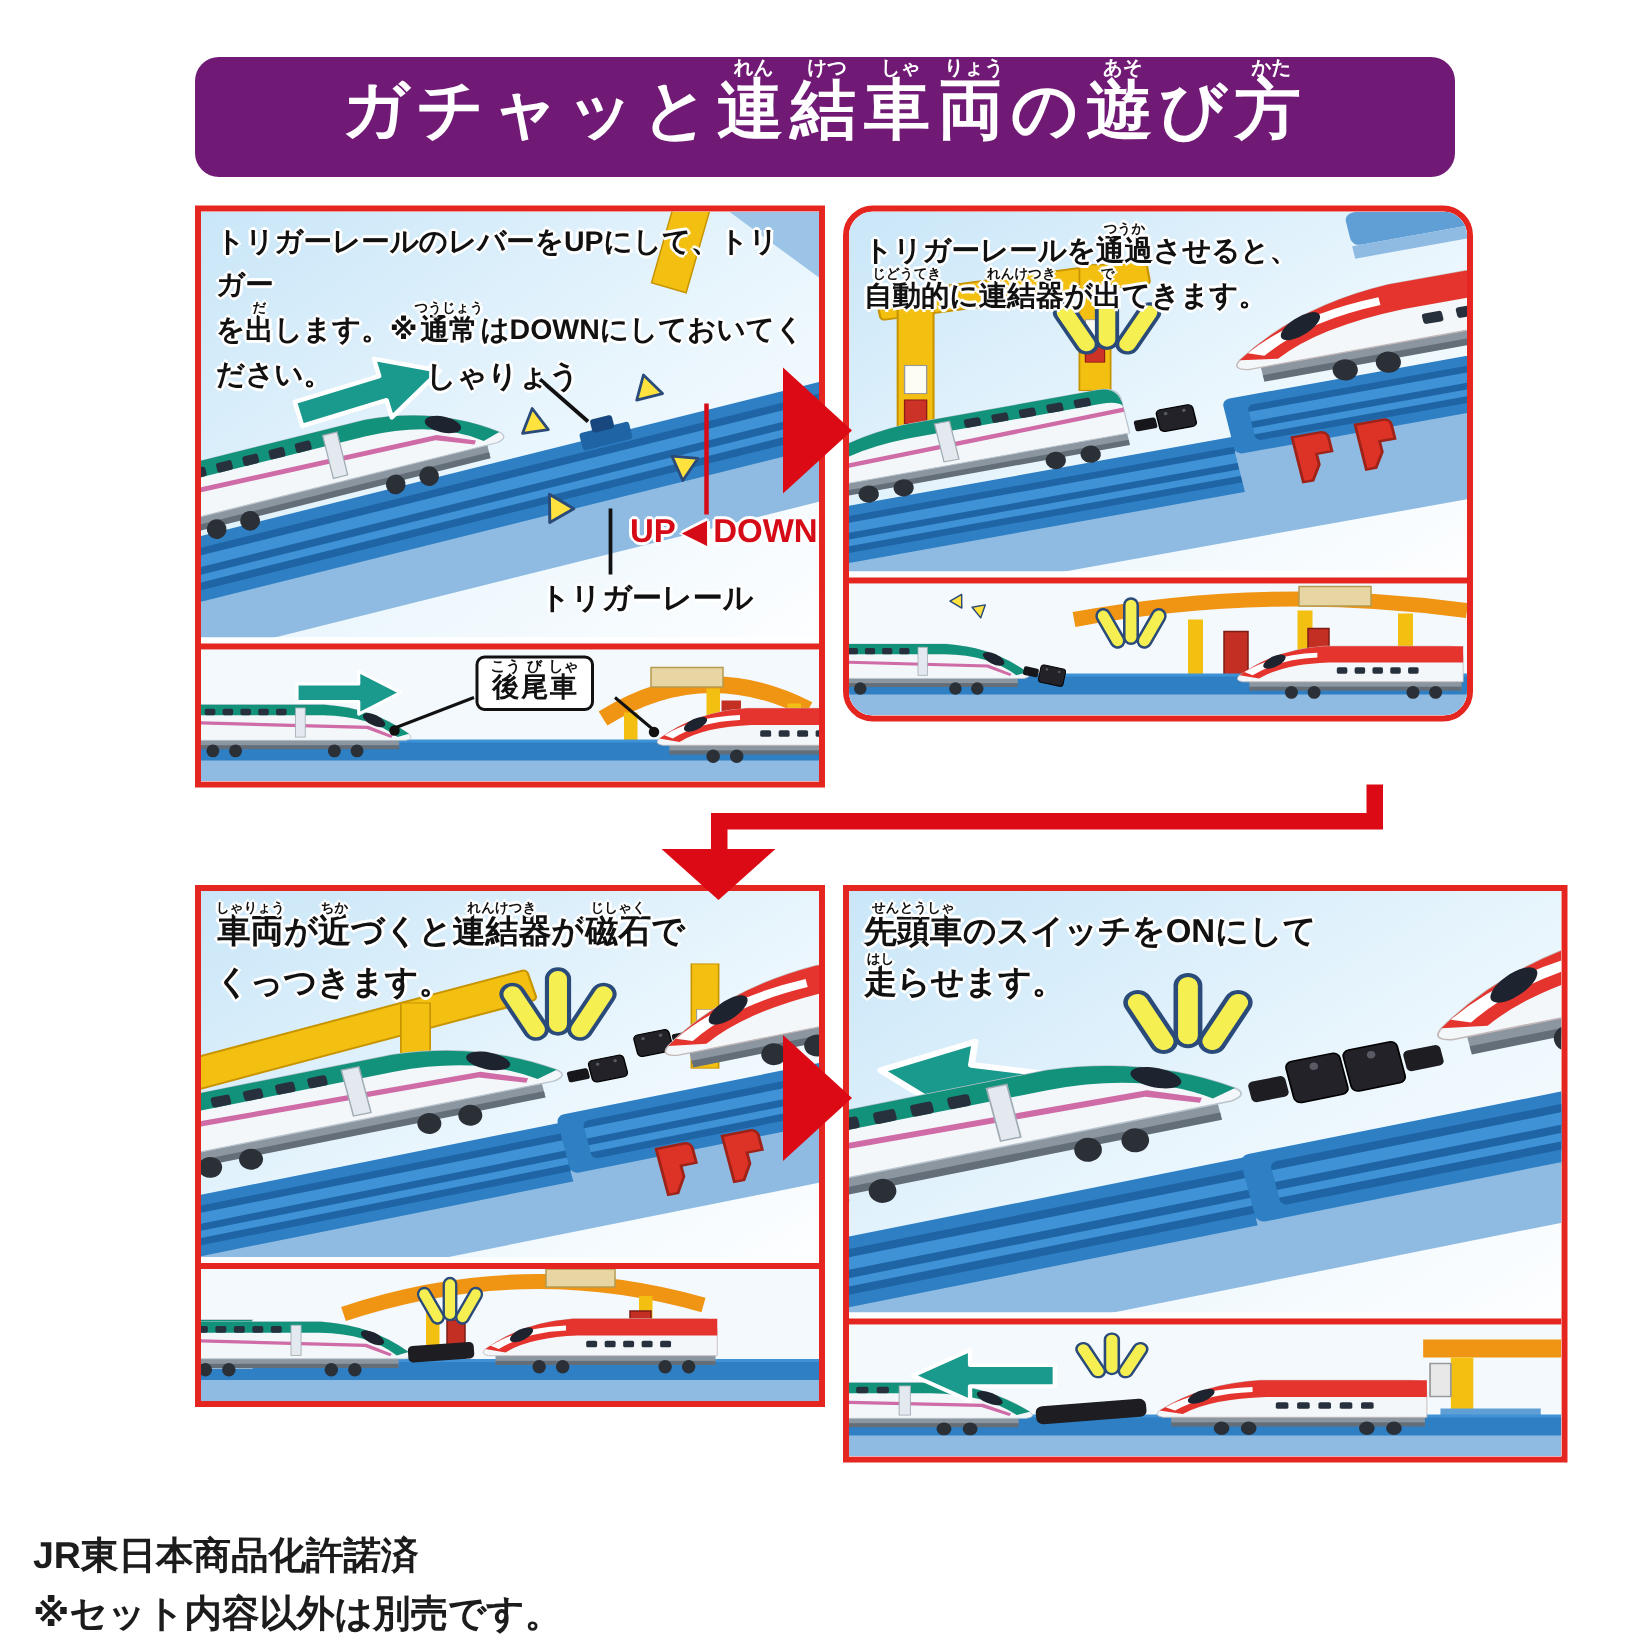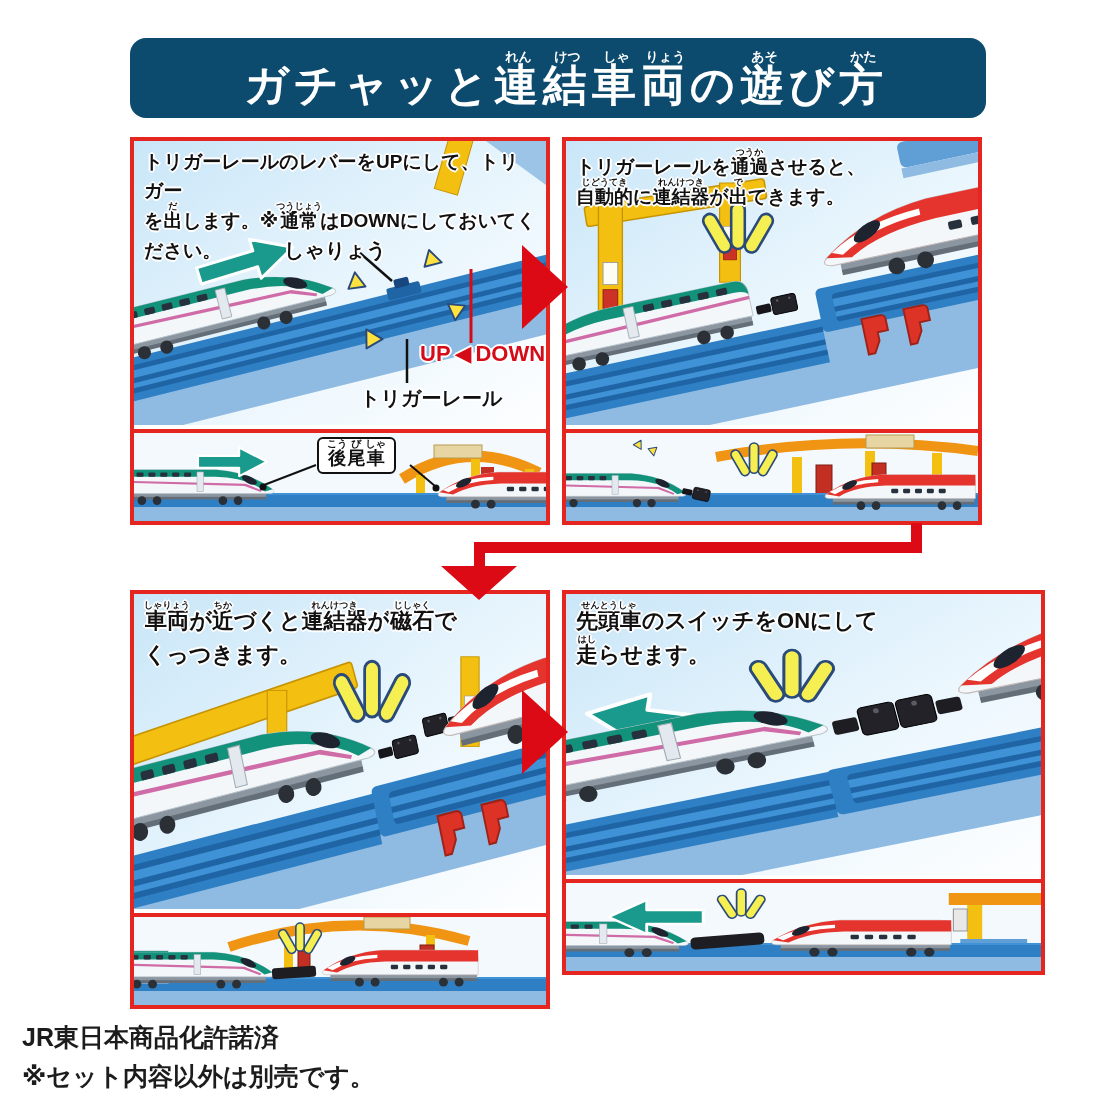--- a/index.html
+++ b/index.html
@@ -1,31 +1,31 @@
 <!DOCTYPE html>
 <html><head>
 <meta charset="utf-8">
 <style>
   html,body{margin:0;padding:0;background:#ffffff;}
   body{font-family:"Liberation Sans","DejaVu Sans",sans-serif;}
   .page{position:relative;width:1100px;height:1100px;background:#ffffff;overflow:hidden;}
 
   
-  .banner{position:absolute;left:130px;top:38px;width:840px;height:80px;background:#0c4a6e;
-          border-radius:16px;display:flex;align-items:center;justify-content:center;padding-left:16px;}
+  .banner{position:absolute;left:130px;top:38px;width:840px;height:80px;background:#701a75;
+          border-radius:16px;display:flex;align-items:flex-start;justify-content:center;}
   .banner-text{color:#ffffff;font-weight:bold;font-size:44px;letter-spacing:5px;line-height:1;
                padding-top:10px;white-space:nowrap;}
   .banner-text ruby{ruby-align:center;}
   .banner-text rt{font-size:13px;font-weight:bold;letter-spacing:0;}
 
   
   .panel{position:absolute;border:4px solid #e5251f;background:#ffffff;box-sizing:border-box;overflow:hidden;}
   .p1{left:130px;top:137px;width:420px;height:388px;}
-  .p2{left:562px;top:137px;width:420px;height:388px;}
-  .p3{left:130px;top:590px;width:420px;height:419px;}
+  .p2{left:562px;top:137px;width:420px;height:344px;border-radius:20px;}
+  .p3{left:130px;top:590px;width:420px;height:348px;}
   .p4{left:562px;top:590px;width:483px;height:385px;}
   .panel-main{position:absolute;left:0;right:0;top:0;bottom:96px;overflow:hidden;}
   .panel-inset{position:absolute;left:0;right:0;bottom:0;height:92px;border-top:4px solid #e5251f;
                box-sizing:border-box;overflow:hidden;background:#f4f9fd;}
   .scene{position:absolute;left:0;top:0;width:100%;height:100%;}
 
   
   .halo{text-shadow:-2px 0 0 #fff,2px 0 0 #fff,0 -2px 0 #fff,0 2px 0 #fff,
         -1px -1px 0 #fff,1px -1px 0 #fff,-1px 1px 0 #fff,1px 1px 0 #fff;}
   .caption{position:absolute;left:10px;right:8px;top:6px;z-index:3;color:#111;font-weight:bold;

